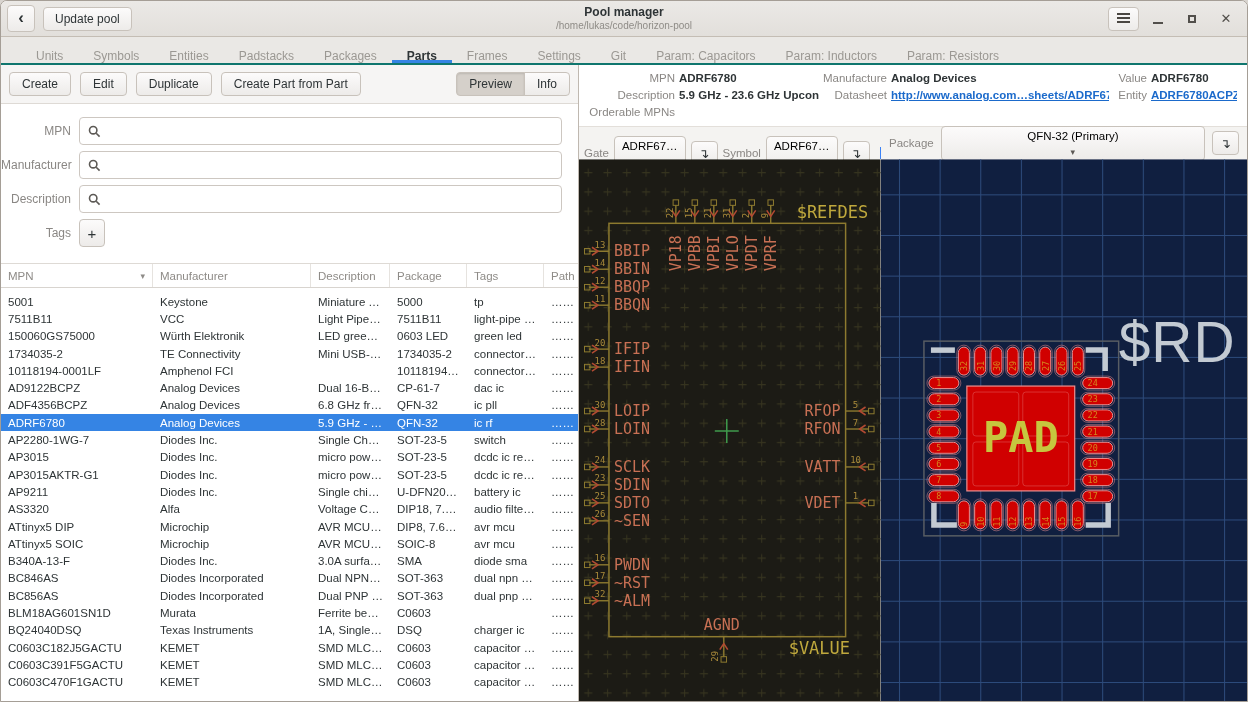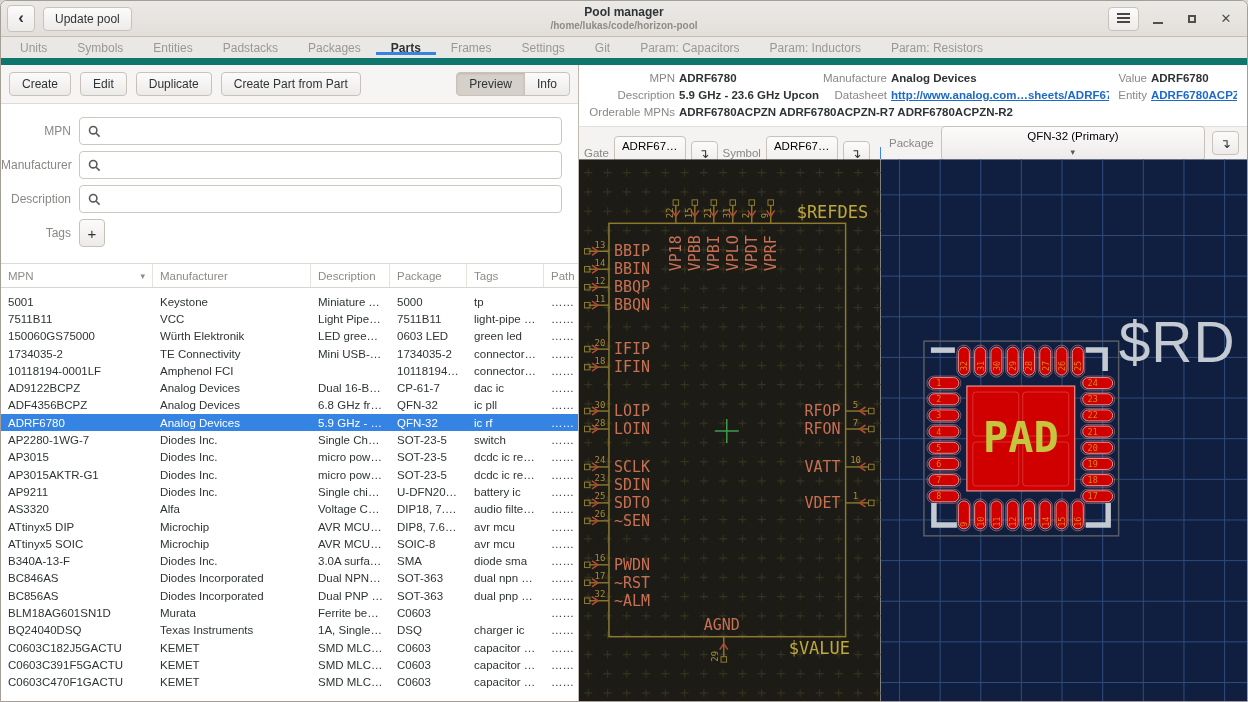--- a/index.html
+++ b/index.html
@@ -7,31 +7,31 @@
   *{box-sizing:border-box;}
   .window{width:1248px;height:702px;display:flex;flex-direction:column;border-radius:7px 7px 0 0;overflow:hidden;border:1px solid #a59e96;background:#fff;}
 
   
   .headerbar{height:36px;flex:0 0 36px;display:flex;align-items:center;padding:0 6px;background:linear-gradient(#ebe9e6,#e2dfdb);border-bottom:1px solid #c4bdb4;position:relative;}
   .hb-left{display:flex;gap:8px;align-items:center;}
   .btn{background:linear-gradient(#fcfbfb,#edebe9);border:1px solid #c8c2bb;border-radius:4px;padding:4px 11px;font-size:12px;color:#2e3436;font-family:inherit;white-space:nowrap;}
   .icon-btn{padding:4px 8px;min-width:28px;text-align:center;}
   .hb-title{position:absolute;left:50%;transform:translateX(-50%);text-align:center;line-height:1.15;pointer-events:none;}
   .hb-title .t{font-weight:bold;font-size:12px;}
-  .hb-title .s{font-size:10px;color:#8f8c87;font-weight:bold;}
+  .hb-title .s{font-size:10px;color:#8f8c87;}
   .hb-right{margin-left:auto;display:flex;align-items:center;gap:4px;}
   .wc{border:none;background:none;width:30px;height:28px;color:#524f4b;font-size:13px;display:flex;align-items:center;justify-content:center;padding:0;}
   .bar-min{display:inline-block;width:10px;height:2px;background:#524f4b;margin-top:9px;}
   .box-max{display:inline-block;width:8px;height:8px;border:2px solid #524f4b;}
   .bars{display:inline-block;width:13px;height:10px;border-top:2px solid #4a4742;border-bottom:2px solid #4a4742;position:relative;}
   .bars::after{content:"";position:absolute;left:0;right:0;top:2px;height:2px;background:#4a4742;}
   .back-glyph{font-size:17px;font-weight:bold;line-height:1;display:inline-block;transform:translateY(-1px);}
 
   
-  .tabbar{height:28px;flex:0 0 28px;display:flex;align-items:center;background:#eae8e5;border-bottom:7px solid #0f766e;padding-left:4px;}
+  .tabbar{height:28px;flex:0 0 28px;display:flex;align-items:flex-end;background:#eae8e5;border-bottom:2px solid #0f766e;padding-left:20px;}
   .tab{padding:0 15px;display:flex;align-items:center;color:#9b9893;font-size:12px;cursor:default;}
   .tab.active{color:#2e3436;font-weight:bold;box-shadow:inset 0 -3px 0 #3584e4;}
 
   
   .main{flex:1;display:flex;min-height:0;}
   .left-pane{width:578px;flex:0 0 578px;border-right:1px solid #bfb8b0;display:flex;flex-direction:column;background:#fff;min-height:0;}
   .right-pane{flex:1;display:flex;flex-direction:column;background:#fff;min-width:0;min-height:0;}
 
   
   .toolbar{display:flex;gap:9px;padding:7px 8px;align-items:center;background:#f6f5f4;border-bottom:1px solid #dedad5;justify-content:space-between;}
@@ -389,21 +389,20 @@
         <span class="iv">ADRF6780</span>
 
         <span class="il">Description</span>
         <span class="iv">5.9 GHz - 23.6 GHz Upconverter</span>
         <span class="il">Datasheet</span>
         <span class="iv"><a href="#">http://www.analog.com…sheets/ADRF6780.pdf</a></span>
         <span class="il">Entity</span>
         <span class="iv"><a href="#">ADRF6780ACPZN-R7</a></span>
 
         <span class="il">Orderable MPNs</span>
-        <span class="iv span5">ADRF6780ACPZN ADRF6780ACPZN-R7 ADRF6780ACPZN-R2</span>
       </div>
 
       <div class="selector-row">
         <div class="sel-group sel-left">
           <span class="sel-label">Gate</span>
           <button class="dropdown">
               <span>ADRF67…</span>
               <span class="caret">▾</span>
             </button>
           <button class="btn jump-btn">

